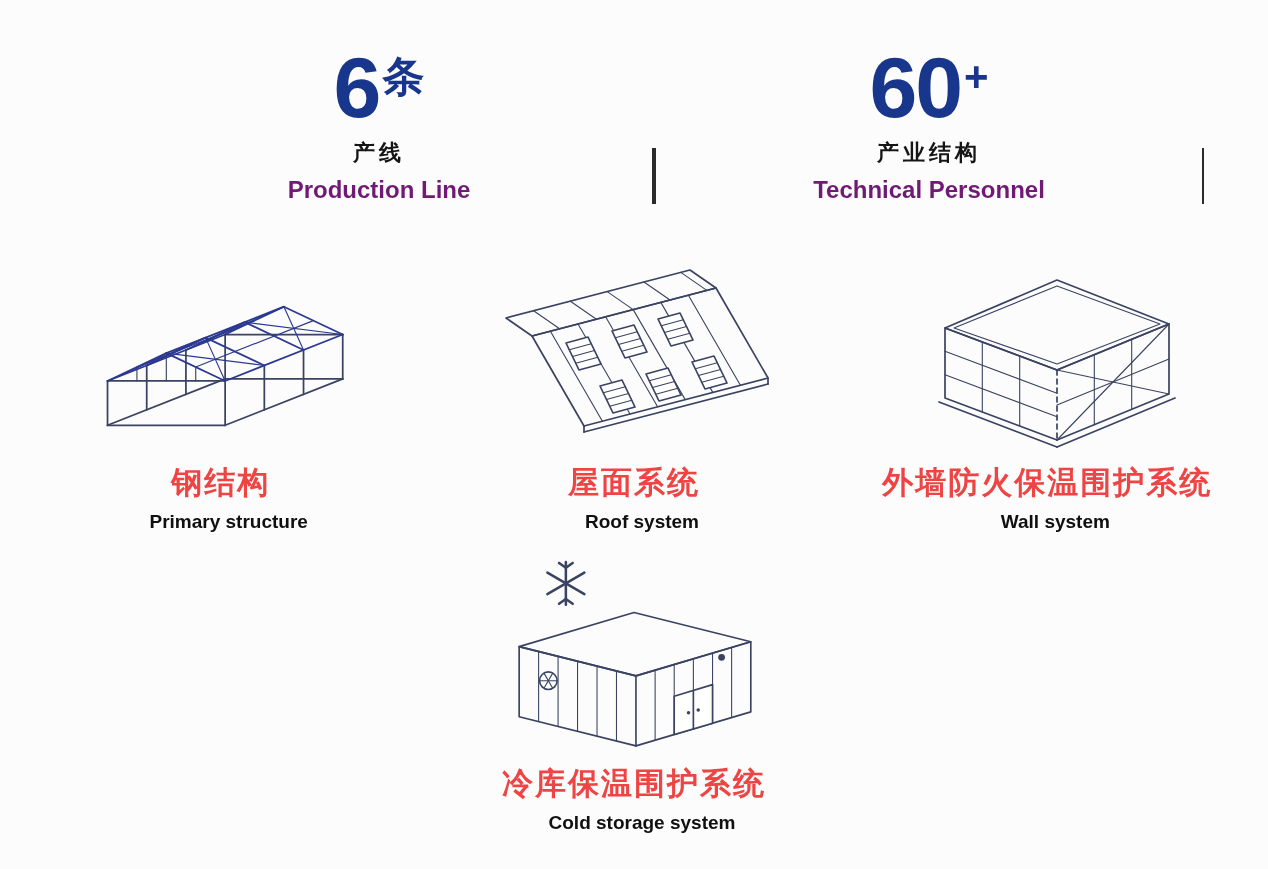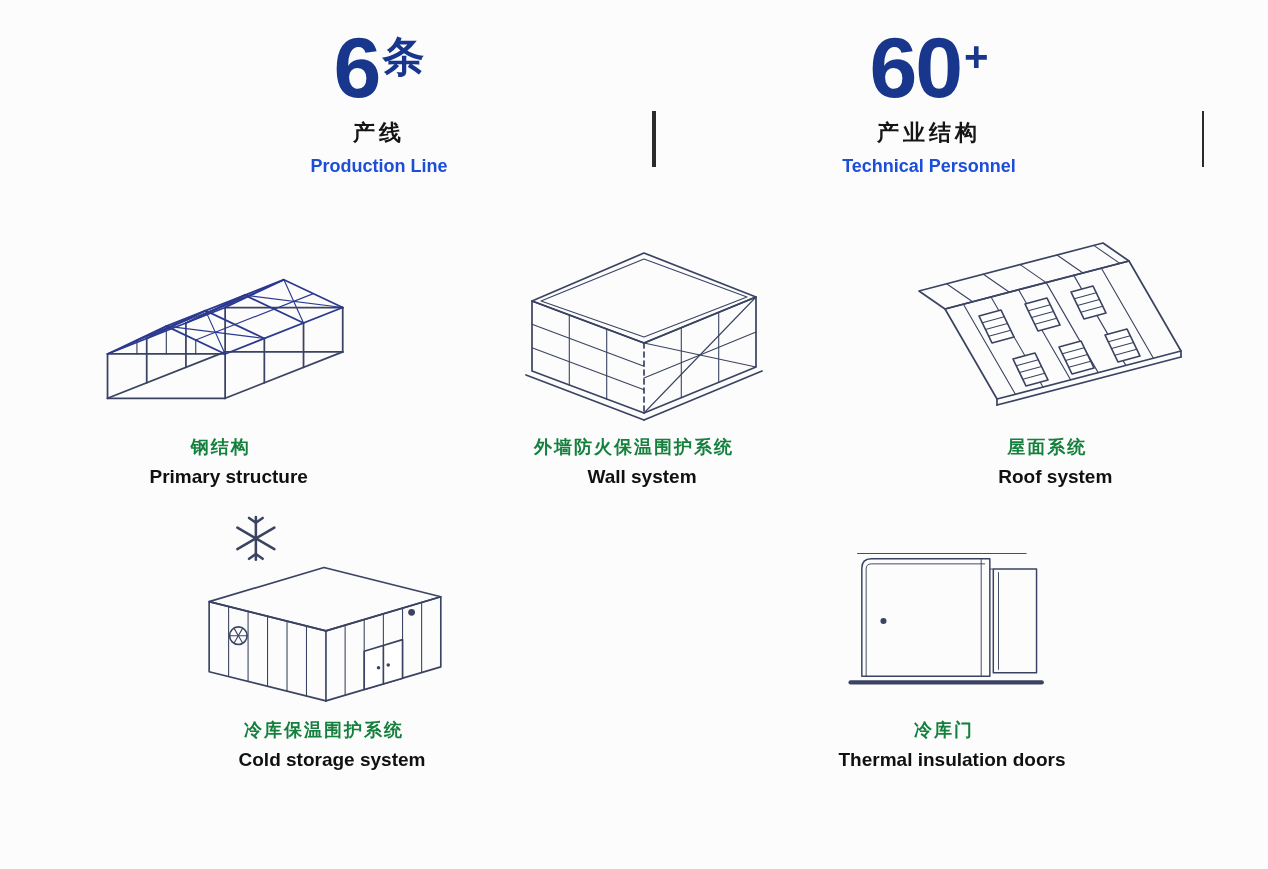--- a/index.html
+++ b/index.html
@@ -4,36 +4,36 @@
 <style>
   html,body { margin:0; padding:0; }
   body {
     font-family: "Liberation Sans", "DejaVu Sans", sans-serif;
     color: var(--text, #111);
     background: #fcfcfc;
   }
   .page { width:1268px; height:869px; overflow:hidden; position:relative; }
 
   
-  .stats-row { display:flex; align-items:center; justify-content:center; padding:24px 64px 0;margin-left:42px; }
+  .stats-row { display:flex; align-items:flex-end; justify-content:center; padding:44px 64px 0;margin-left:42px; }
   .stat { flex:1; text-align:center; }
   .stat-number { font-weight:bold; color: var(--accent, #18368b); line-height:1; white-space:nowrap; }
   .stat-number .num { font-size:86px; letter-spacing:-2px; }
   .stat-number .suffix { font-size:42px; vertical-align:26px; margin-left:3px; }
   .stat-zh { font-size:22px; font-weight:bold; margin-top:8px; letter-spacing:4px; color:#151515; }
-  .stat-en { font-size:18px; font-weight:bold; margin-top:8px; color:#1d4ed8; }
+  .stat-en { font-size:24px; font-weight:bold; margin-top:8px; color:#701a75; }
   .stat-divider { width:2px; height:56px; background:#2b2b2b; margin-top:76px; flex:0 0 2px; }
 
   
   .row { display:flex; padding:0 14px; }
   .row1 { margin-top:44px; }
   .row2 { margin-top:16px; }
   .cell { flex:1; display:flex; flex-direction:column; align-items:center; }
   .icon-wrap { height:200px; display:flex; align-items:flex-end; justify-content:center; }
-  .p-zh { font-size:18px; font-weight:bold; letter-spacing:2px; margin-top:14px; color:#15803d; white-space:nowrap; }
+  .p-zh { font-size:31px; font-weight:bold; letter-spacing:2px; margin-top:14px; color:#ef4444; white-space:nowrap; }
   .p-en { font-size:19px; font-weight:bold; margin-top:7px; color:#101010; white-space:nowrap;padding-left:16px; }
 
   
   .icon-wrap svg line, .icon-wrap svg polyline, .icon-wrap svg polygon,
   .icon-wrap svg path, .icon-wrap svg rect, .icon-wrap svg circle, .icon-wrap svg ellipse {
     fill:none; stroke: var(--line-dark, #3a4361); stroke-width:1.7;
     stroke-linecap:round; stroke-linejoin:round;
   }
   g.blue line, g.blue polyline { stroke: var(--line-blue, #2b3990); }
   .wfill { fill:#fff !important; }
@@ -117,45 +117,20 @@
           </g>
         </svg>
       </div>
       <div class="p-zh">钢结构</div>
       <div class="p-en">Primary structure</div>
     </div>
 
     <div class="cell">
       <div class="icon-wrap">
         <svg width="300" height="190" viewBox="0 0 300 190">
-          <polygon points="48,70 160,22 272,66 160,112"></polygon>
-          <polygon class="thin" points="57,70 160,28 263,66 160,106"></polygon>
-          <polyline points="160,112 48,70 48,140 160,182"></polyline>
-          <polyline points="160,112 272,66 272,136 160,182"></polyline>
-          <line class="dash" x1="160" y1="112" x2="160" y2="182"></line>
-          <line class="thin" x1="85.3" y1="84" x2="85.3" y2="154"></line>
-          <line class="thin" x1="122.7" y1="98" x2="122.7" y2="168"></line>
-          <line class="thin" x1="48" y1="93.3" x2="160" y2="135.3"></line>
-          <line class="thin" x1="48" y1="116.7" x2="160" y2="158.7"></line>
-          <line class="thin" x1="197.3" y1="96.7" x2="197.3" y2="166.7"></line>
-          <line class="thin" x1="234.7" y1="81.3" x2="234.7" y2="151.3"></line>
-          <line class="thin" x1="160" y1="147" x2="272" y2="101"></line>
-          <line class="thin" x1="160" y1="112" x2="272" y2="136"></line>
-          <line class="thin" x1="272" y1="66" x2="160" y2="182"></line>
-          <line x1="42" y1="144" x2="160" y2="189"></line>
-          <line x1="160" y1="189" x2="278" y2="140"></line>
-        </svg>
-      </div>
-      <div class="p-zh">外墙防火保温围护系统</div>
-      <div class="p-en">Wall system</div>
-    </div>
-
-    <div class="cell">
-      <div class="icon-wrap">
-        <svg width="300" height="190" viewBox="0 0 300 190">
           <defs>
             <g id="strip">
               <polygon class="wfill" points="0,0 22,-6 35,21 13,27"></polygon>
               <line class="thin" x1="3.3" y1="6.8" x2="25.3" y2="0.8"></line>
               <line class="thin" x1="6.5" y1="13.5" x2="28.5" y2="7.5"></line>
               <line class="thin" x1="9.8" y1="20.3" x2="31.8" y2="14.3"></line>
             </g>
           </defs>
           <polygon points="22,60 206,12 232,30 48,78"></polygon>
           <line class="thin" x1="49.6" y1="52.8" x2="75.6" y2="70.8"></line>
@@ -176,20 +151,45 @@
           <use href="#strip" x="116" y="128"></use>
             <use href="#strip" x="162" y="116"></use>
             <use href="#strip" x="208" y="104"></use>
           <line x1="100" y1="168" x2="100" y2="174"></line>
           <line x1="284" y1="120" x2="284" y2="126"></line>
           <line x1="100" y1="174" x2="284" y2="126"></line>
         </svg>
       </div>
       <div class="p-zh">屋面系统</div>
       <div class="p-en">Roof system</div>
+    </div>
+
+    <div class="cell">
+      <div class="icon-wrap">
+        <svg width="300" height="190" viewBox="0 0 300 190">
+          <polygon points="48,70 160,22 272,66 160,112"></polygon>
+          <polygon class="thin" points="57,70 160,28 263,66 160,106"></polygon>
+          <polyline points="160,112 48,70 48,140 160,182"></polyline>
+          <polyline points="160,112 272,66 272,136 160,182"></polyline>
+          <line class="dash" x1="160" y1="112" x2="160" y2="182"></line>
+          <line class="thin" x1="85.3" y1="84" x2="85.3" y2="154"></line>
+          <line class="thin" x1="122.7" y1="98" x2="122.7" y2="168"></line>
+          <line class="thin" x1="48" y1="93.3" x2="160" y2="135.3"></line>
+          <line class="thin" x1="48" y1="116.7" x2="160" y2="158.7"></line>
+          <line class="thin" x1="197.3" y1="96.7" x2="197.3" y2="166.7"></line>
+          <line class="thin" x1="234.7" y1="81.3" x2="234.7" y2="151.3"></line>
+          <line class="thin" x1="160" y1="147" x2="272" y2="101"></line>
+          <line class="thin" x1="160" y1="112" x2="272" y2="136"></line>
+          <line class="thin" x1="272" y1="66" x2="160" y2="182"></line>
+          <line x1="42" y1="144" x2="160" y2="189"></line>
+          <line x1="160" y1="189" x2="278" y2="140"></line>
+        </svg>
+      </div>
+      <div class="p-zh">外墙防火保温围护系统</div>
+      <div class="p-en">Wall system</div>
     </div>
 
   </div>
 
   <div class="row row2">
 
     <div class="cell">
       <div class="icon-wrap">
         <svg width="292" height="195" viewBox="0 0 300 200">
           <g>
@@ -224,34 +224,17 @@
           <line class="thin" x1="57.5" y1="122.2" x2="66.5" y2="137.8"></line>
           <line class="thin" x1="57.5" y1="137.8" x2="66.5" y2="122.2"></line>
           <circle class="fillc" cx="240" cy="106" r="3.5"></circle>
         </svg>
       </div>
       <div class="p-zh">冷库保温围护系统</div>
       <div class="p-en">Cold storage system</div>
     </div>
 
 
-    <div class="cell">
-      <div class="icon-wrap">
-        <svg width="260" height="173" viewBox="0 0 300 200">
-          <line class="thin" x1="50" y1="26" x2="245" y2="26"></line>
-          <path d="M66,32 H203 V168 H55 V43 Q55,32 66,32 Z"></path>
-          <path class="thin" d="M60,168 L60,44 Q60,38 66,38 L197,38"></path>
-          <line class="thin" x1="193" y1="32" x2="193" y2="168"></line>
-          <rect x="207" y="44" width="50" height="120"></rect>
-          <line class="thin" x1="213" y1="48" x2="213" y2="160"></line>
-          <line class="thin" x1="203" y1="44" x2="207" y2="44"></line>
-          <circle class="fillc" cx="80" cy="104" r="3.5"></circle>
-          <line class="thick" x1="42" y1="175" x2="263" y2="175"></line>
-        </svg>
-      </div>
-      <div class="p-zh">冷库门</div>
-      <div class="p-en">Thermal insulation doors</div>
-    </div>
 
 
   </div>
 
 </div>
 
 </body></html>

